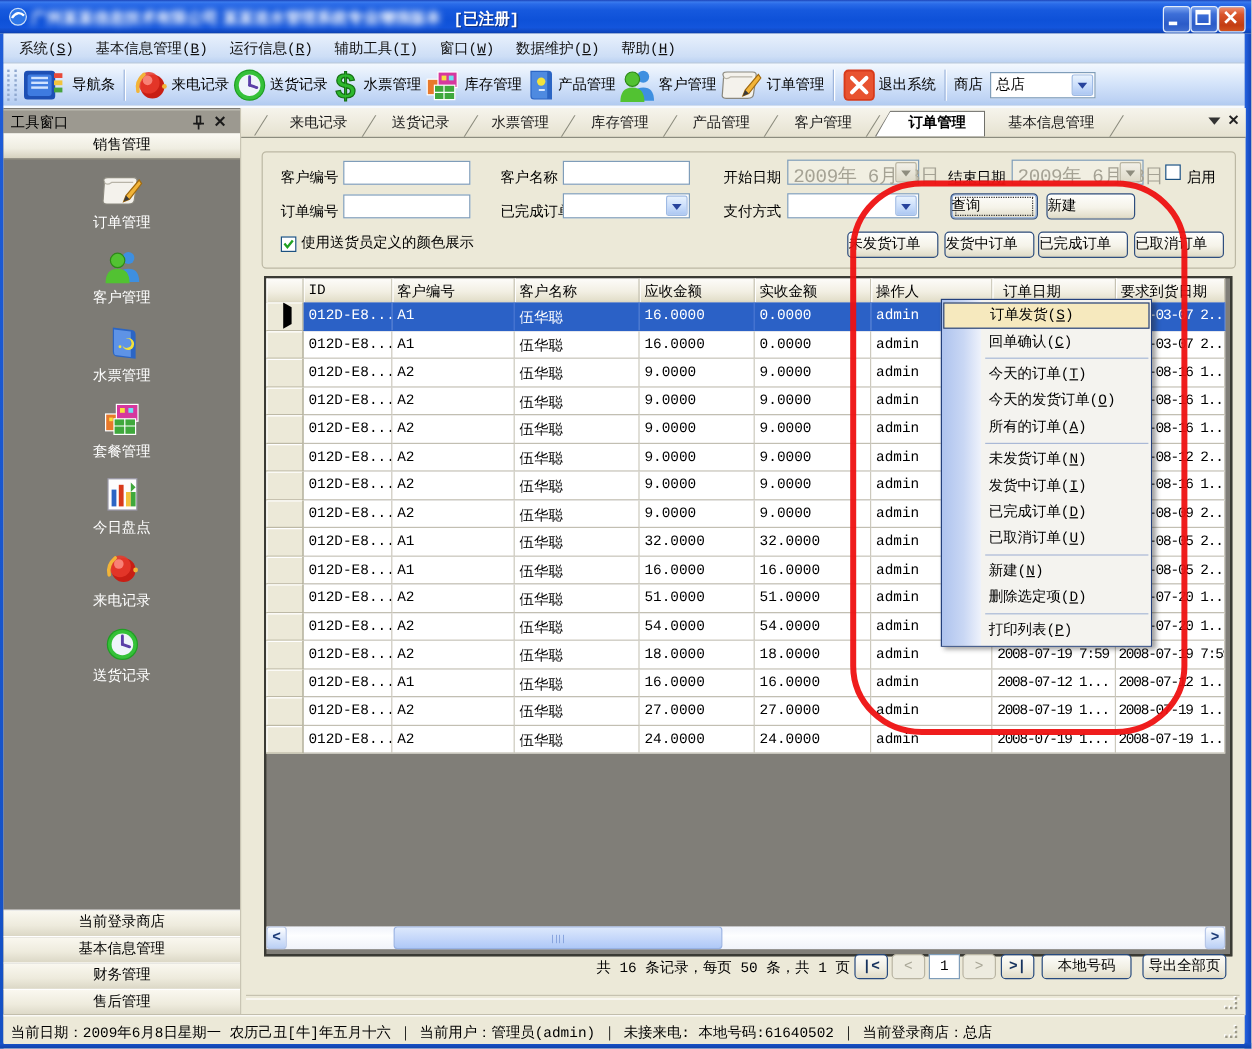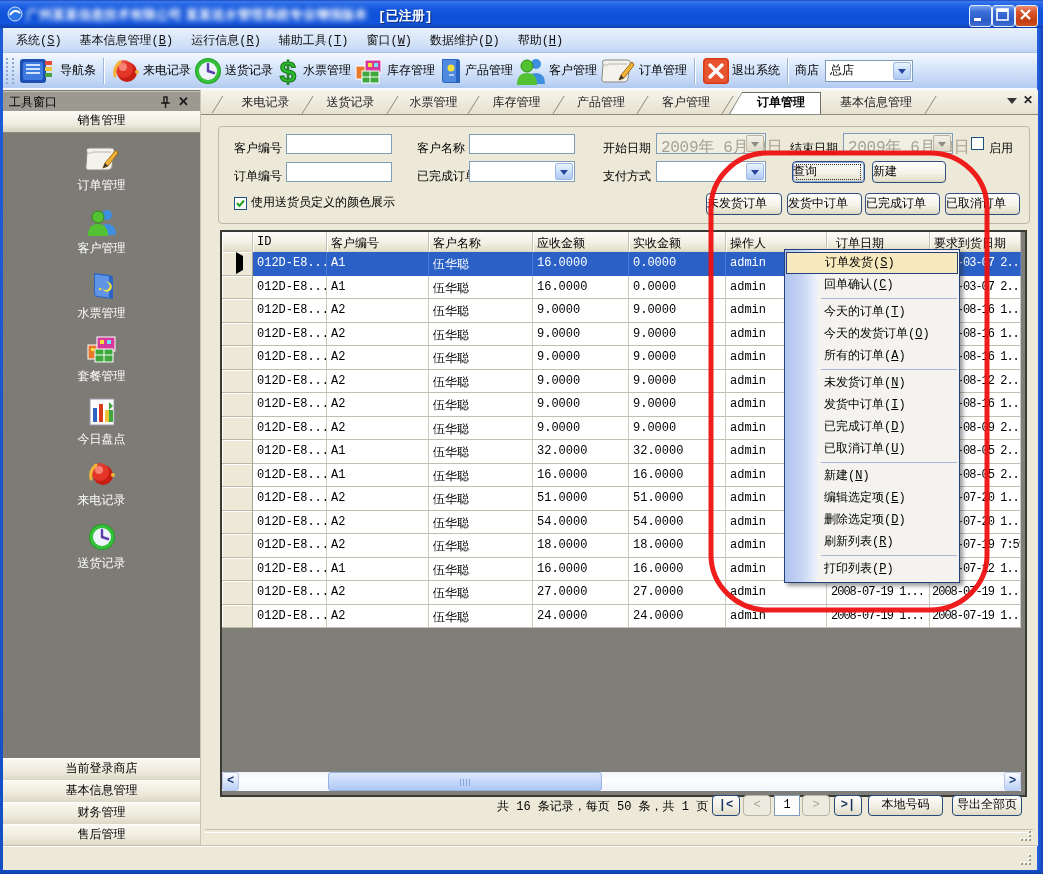--- a/index.html
+++ b/index.html
@@ -677,20 +677,21 @@
     <div class="grip" style="left:820px;top:741px;">
       <i style="left:8px;top:8px;"></i>
         <i style="left:4px;top:8px;"></i>
         <i style="left:8px;top:4px;"></i>
         <i style="left:0;top:8px;"></i>
         <i style="left:8px;top:0;"></i>
     </div>
   </div>
 
   <div id="statusbar" class="abs">
+    <span id="status-text"><span>当前日期：2009年6月8日星期一  农历己丑[牛]年五月十六</span><span class="sep">｜</span><span>当前用户：管理员(admin)</span><span class="sep">｜</span><span>未接来电: 本地号码:61640502</span><span class="sep">｜</span><span>当前登录商店：总店</span></span>
     <span class="grip" style="left:1018px;top:8px;">
       <i style="left:8px;top:8px;"></i>
         <i style="left:4px;top:8px;"></i>
         <i style="left:8px;top:4px;"></i>
         <i style="left:0;top:8px;"></i>
         <i style="left:8px;top:0;"></i>
     </span>
   </div>
 
   <div id="ctxmenu" class="abs">
@@ -701,23 +702,21 @@
         <div class="mi">今天的订单(<u>T</u>)</div>
         <div class="mi">今天的发货订单(<u>O</u>)</div>
         <div class="mi">所有的订单(<u>A</u>)</div>
         <div class="msep"></div>
         <div class="mi">未发货订单(<u>N</u>)</div>
         <div class="mi">发货中订单(<u>I</u>)</div>
         <div class="mi">已完成订单(<u>D</u>)</div>
         <div class="mi">已取消订单(<u>U</u>)</div>
         <div class="msep"></div>
         <div class="mi">新建(<u>N</u>)</div>
-        <div class="mi">编辑选定项(<u>E</u>)</div>
         <div class="mi">删除选定项(<u>D</u>)</div>
-        <div class="mi">刷新列表(<u>R</u>)</div>
         <div class="msep"></div>
         <div class="mi">打印列表(<u>P</u>)</div>
       </div>
   </div>
 
   <svg id="annot" class="abs" width="1043" height="874">
     <rect id="annot-rect" x="711" y="153" width="276" height="457" rx="57" ry="55" fill="none" stroke-width="5" opacity="0.95" stroke="#EE1111"></rect>
   </svg>
 </div>
 

